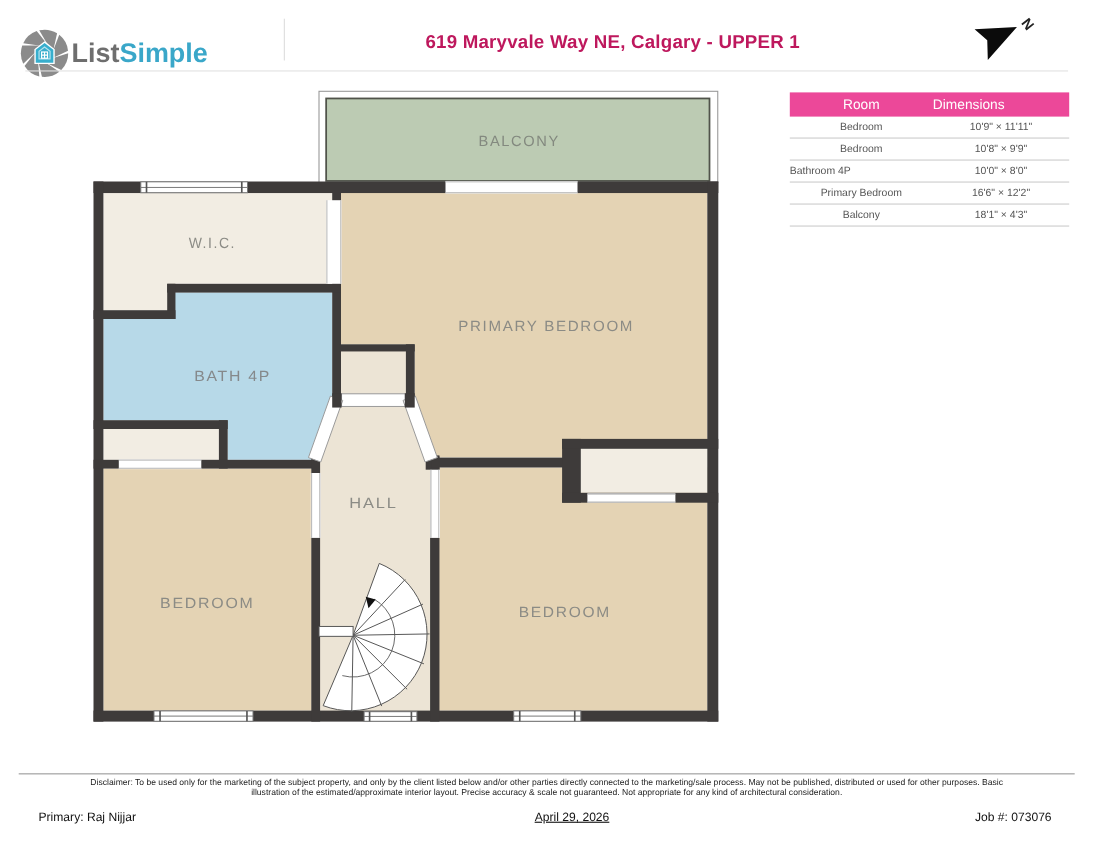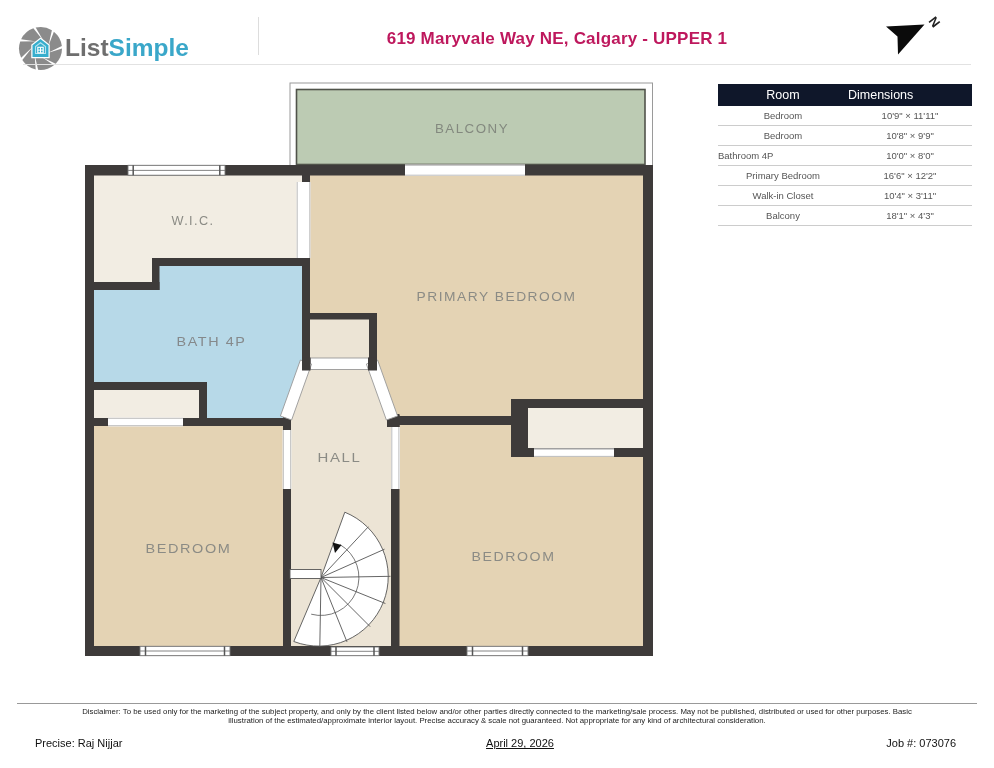--- a/index.html
+++ b/index.html
@@ -46,21 +46,21 @@
     <svg width="75" height="55" viewBox="0 0 75 55">
       <path d="M 49.5,18.5 L 11,20.5 L 22.5,30.5 L 23,48.5 Z" fill="#0b0b0b"></path>
       <text x="53" y="15" font-size="13" font-weight="bold" fill="#222" transform="rotate(52 53 15)" font-family="Liberation Sans,sans-serif">N</text>
     </svg>
   </div>
 
   <div class="abs" style="left:23px;top:64px;width:948px;height:1px;background:#e2e2e2;"></div>
 
   <div class="abs" style="left:718px;top:84px;width:254px;font-family:'Liberation Sans',sans-serif;">
 
-    <div style="background:#0f172a;color:#fff;height:22px;line-height:22px;display:flex;font-size:12.5px;">
+    <div style="background:#ec4899;color:#fff;height:22px;line-height:22px;display:flex;font-size:12.5px;">
       <div style="width:130px;text-align:center;">Room</div>
       <div style="width:124px;text-align:left;">Dimensions</div>
     </div>
 
     <div style="display:flex;height:19px;align-items:center;border-bottom:1px solid #ccc;font-size:9.5px;color:#555;">
       <div style="width:130px;text-align:center;">Bedroom</div>
       <div style="width:124px;text-align:center;">10'9" × 11'11"</div>
     </div>
 
     <div style="display:flex;height:19px;align-items:center;border-bottom:1px solid #ccc;font-size:9.5px;color:#555;">
@@ -71,24 +71,20 @@
     <div style="display:flex;height:19px;align-items:center;border-bottom:1px solid #ccc;font-size:9.5px;color:#555;">
       <div style="width:130px;text-align:left;">Bathroom 4P</div>
       <div style="width:124px;text-align:center;">10'0" × 8'0"</div>
     </div>
 
     <div style="display:flex;height:19px;align-items:center;border-bottom:1px solid #ccc;font-size:9.5px;color:#555;">
       <div style="width:130px;text-align:center;">Primary Bedroom</div>
       <div style="width:124px;text-align:center;">16'6" × 12'2"</div>
     </div>
 
-    <div style="display:flex;height:19px;align-items:center;border-bottom:1px solid #ccc;font-size:9.5px;color:#555;">
-      <div style="width:130px;text-align:center;">Walk-in Closet</div>
-      <div style="width:124px;text-align:center;">10'4" × 3'11"</div>
-    </div>
 
     <div style="display:flex;height:19px;align-items:center;border-bottom:1px solid #ccc;font-size:9.5px;color:#555;">
       <div style="width:130px;text-align:center;">Balcony</div>
       <div style="width:124px;text-align:center;">18'1" × 4'3"</div>
     </div>
   </div>
 
   <svg class="abs" style="left:0;top:0;" width="994" height="768" viewBox="0 0 994 768">
 
     <g>
@@ -260,19 +256,19 @@
       <path d="M 340,544.6 A 38 38 0 0 1 311.2,614.2" fill="none" stroke-width="0.8"></path>
       <rect x="290" y="569.5" width="31" height="9"></rect>
       <polygon points="332.5,542.5 341.5,545 335,553 " fill="#111" stroke="none"></polygon>
     </g>
   </svg>
 
   <div class="abs" style="left:17px;top:703px;width:960px;height:1px;background:#999;"></div>
 
   <div class="abs" style="left:0px;top:708px;width:994px;text-align:center;font-size:7.8px;color:#222;line-height:8.6px;">Disclaimer: To be used only for the marketing of the subject property, and only by the client listed below and/or other parties directly connected to the marketing/sale process. May not be published, distributed or used for other purposes. Basic<br>illustration of the estimated/approximate interior layout. Precise accuracy &amp; scale not guaranteed. Not appropriate for any kind of architectural consideration.</div>
 
-  <div class="abs" style="left:35px;top:737px;font-size:11px;color:#111;">Precise: Raj Nijjar</div>
+  <div class="abs" style="left:35px;top:737px;font-size:11px;color:#111;">Primary: Raj Nijjar</div>
 
   <div class="abs" style="left:420px;top:737px;width:200px;text-align:center;font-size:11px;color:#111;text-decoration:underline;">April 29, 2026</div>
 
   <div class="abs" style="left:856px;top:737px;width:100px;text-align:right;font-size:11px;color:#111;">Job #: 073076</div>
 
 </div>
 
 </body></html>

